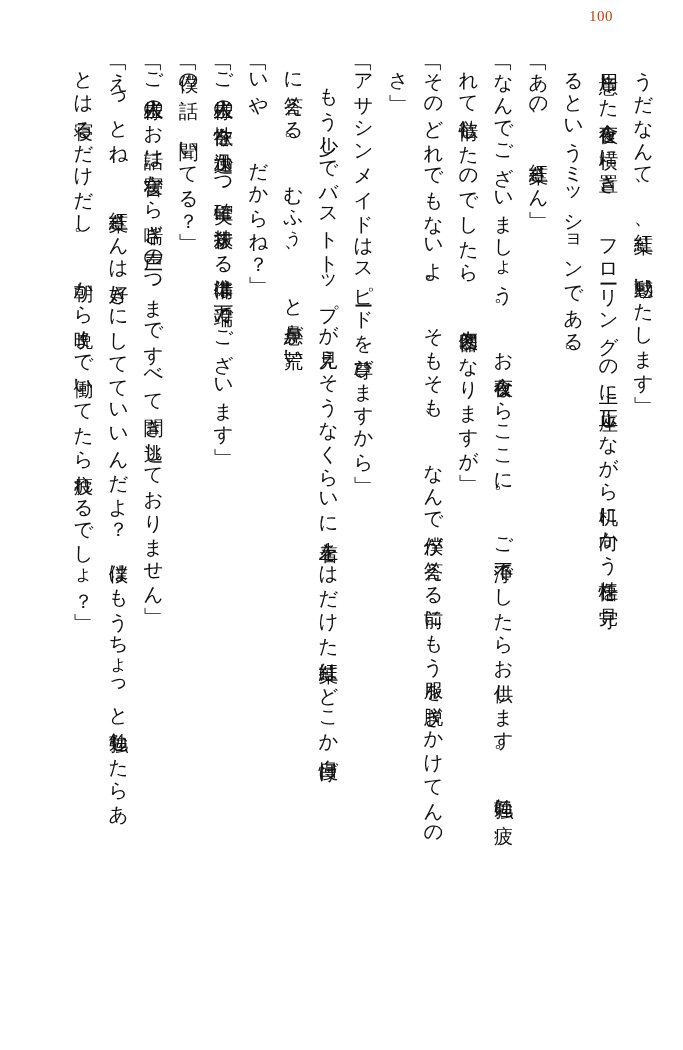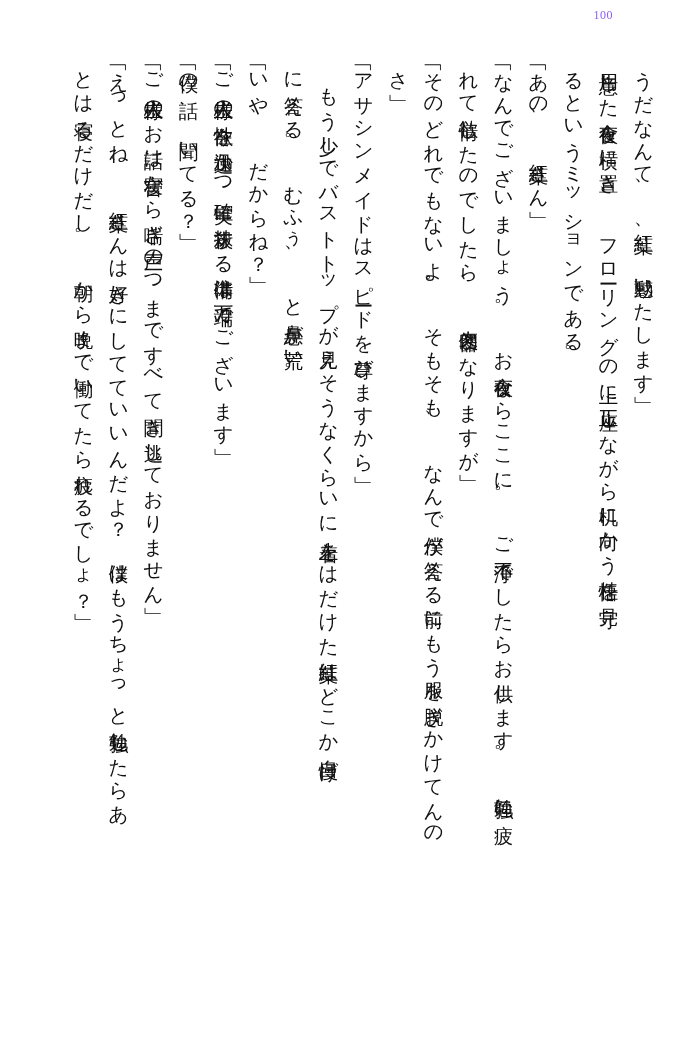--- a/index.html
+++ b/index.html
@@ -18,24 +18,24 @@
     position: relative;
     width: 683px;
     height: 1050px;
     box-sizing: border-box;
     background: #fff;
   }
   .page-number {
     position: absolute;
     top: 8px;
     right: 70px;
-    font-size: 12px;
+    font-size: 15px;
     letter-spacing: 0.5px;
     font-family: "Liberation Serif", "DejaVu Serif", serif;
-    color: #8b5cf6;
+    color: #c2410c;
   }
   .text-body {
     position: absolute;
     top: 58px;
     right: 30px;
     left: 32px;
     bottom: 28px;
     display: flex;
     flex-direction: row-reverse;
     justify-content: flex-start;

